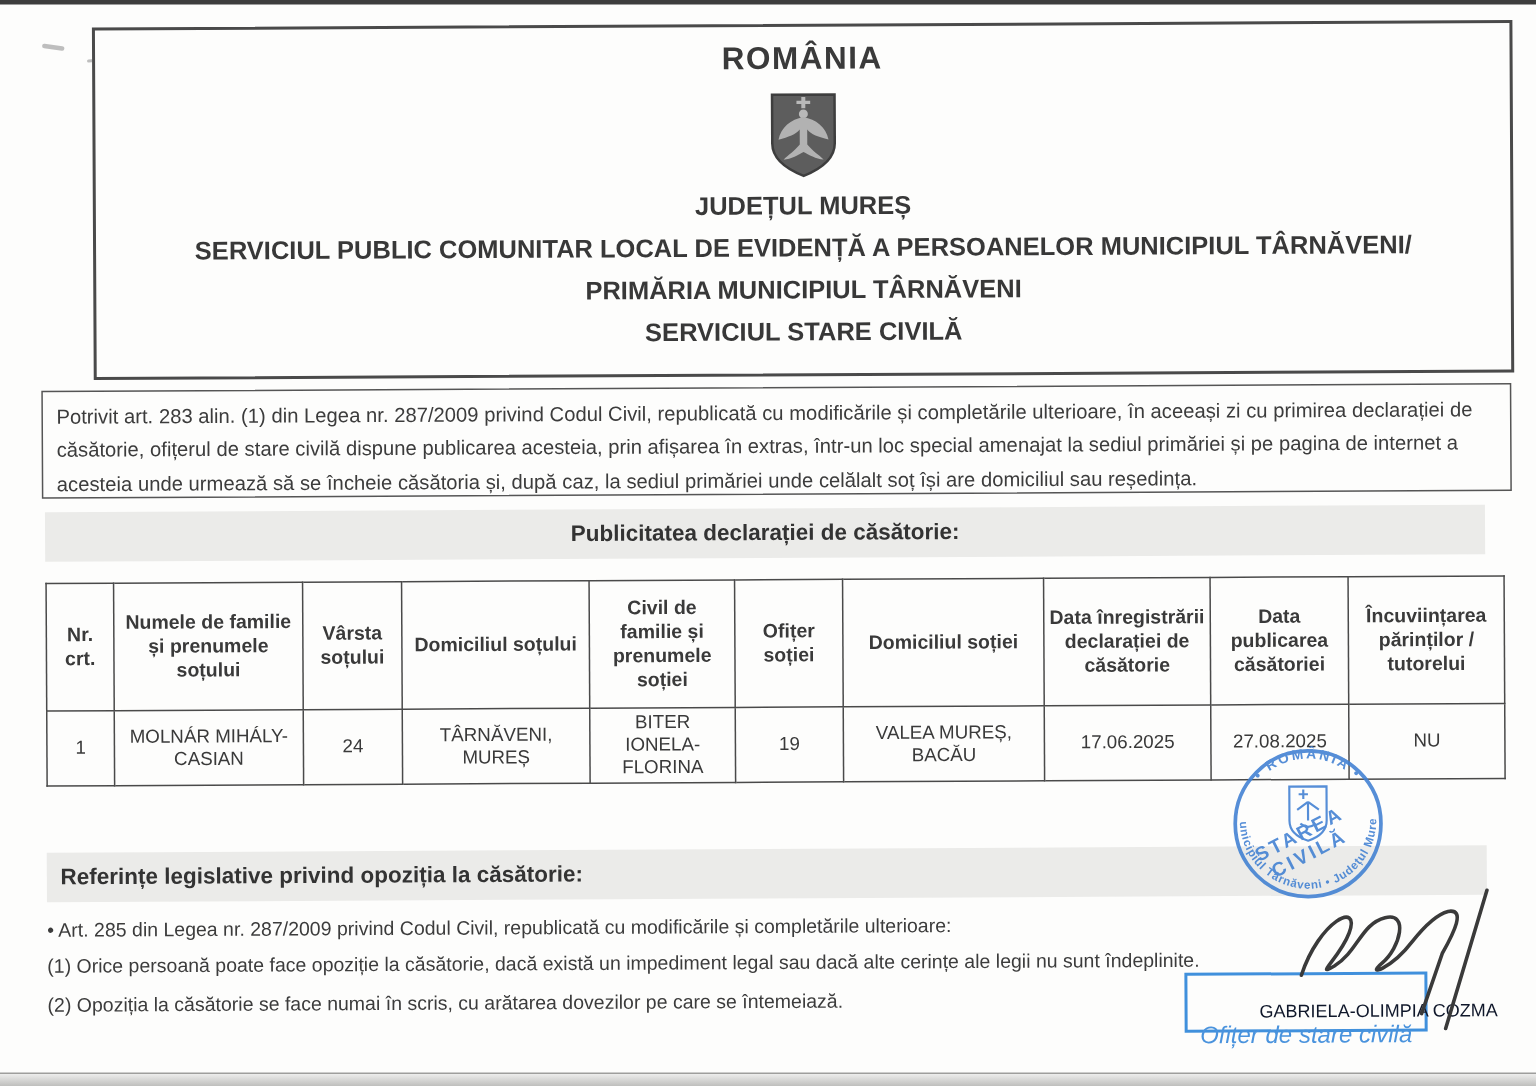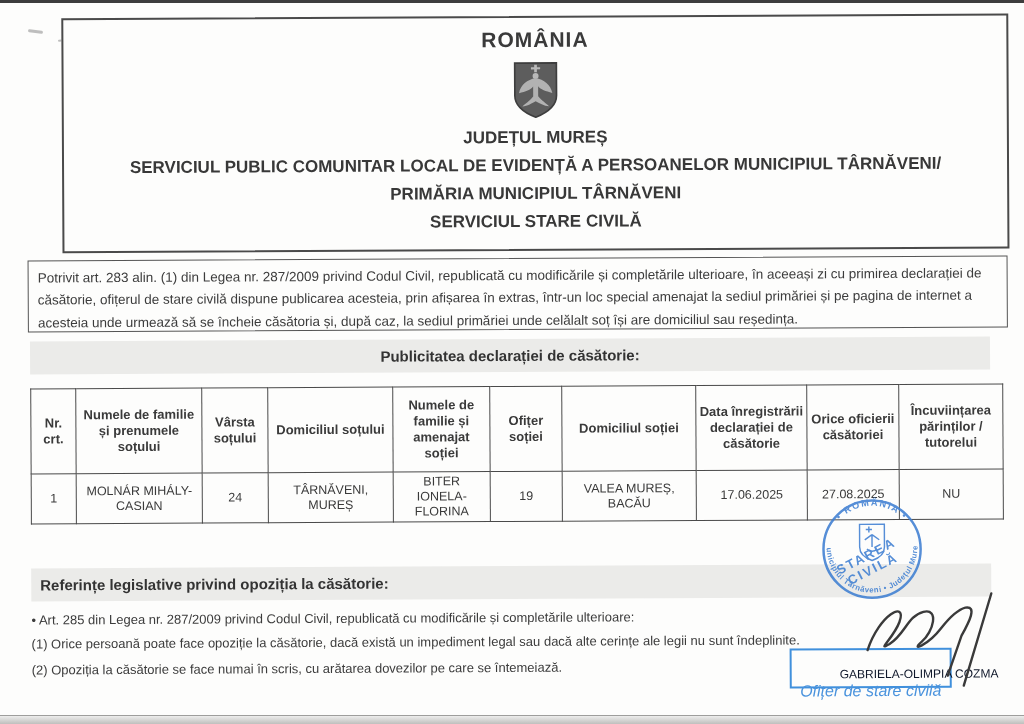--- a/index.html
+++ b/index.html
@@ -93,25 +93,25 @@
           <col style="width:111px">
         <col style="width:92px">
           <col style="width:104px">
       </colgroup>
       <thead>
         <tr>
           <th>Nr. crt.</th>
           <th>Numele de familie și prenumele soțului</th>
           <th>Vârsta soțului</th>
           <th>Domiciliul soțului</th>
-          <th>Numele de familie și amenajat soției</th>
+          <th>Civil de familie și prenumele soției</th>
           <th>Ofițer soției</th>
           <th>Domiciliul soției</th>
           <th>Data înregistrării declarației de căsătorie</th>
-          <th>Orice oficierii căsătoriei</th>
+          <th>Data publicarea căsătoriei</th>
           <th>Încuviințarea părinților / tutorelui</th>
         </tr>
       </thead>
       <tbody>
         <tr>
           <td>1</td>
           <td>MOLNÁR MIHÁLY-CASIAN</td>
           <td>24</td>
           <td>TÂRNĂVENI, MUREȘ</td>
           <td>BITER IONELA-FLORINA</td>

